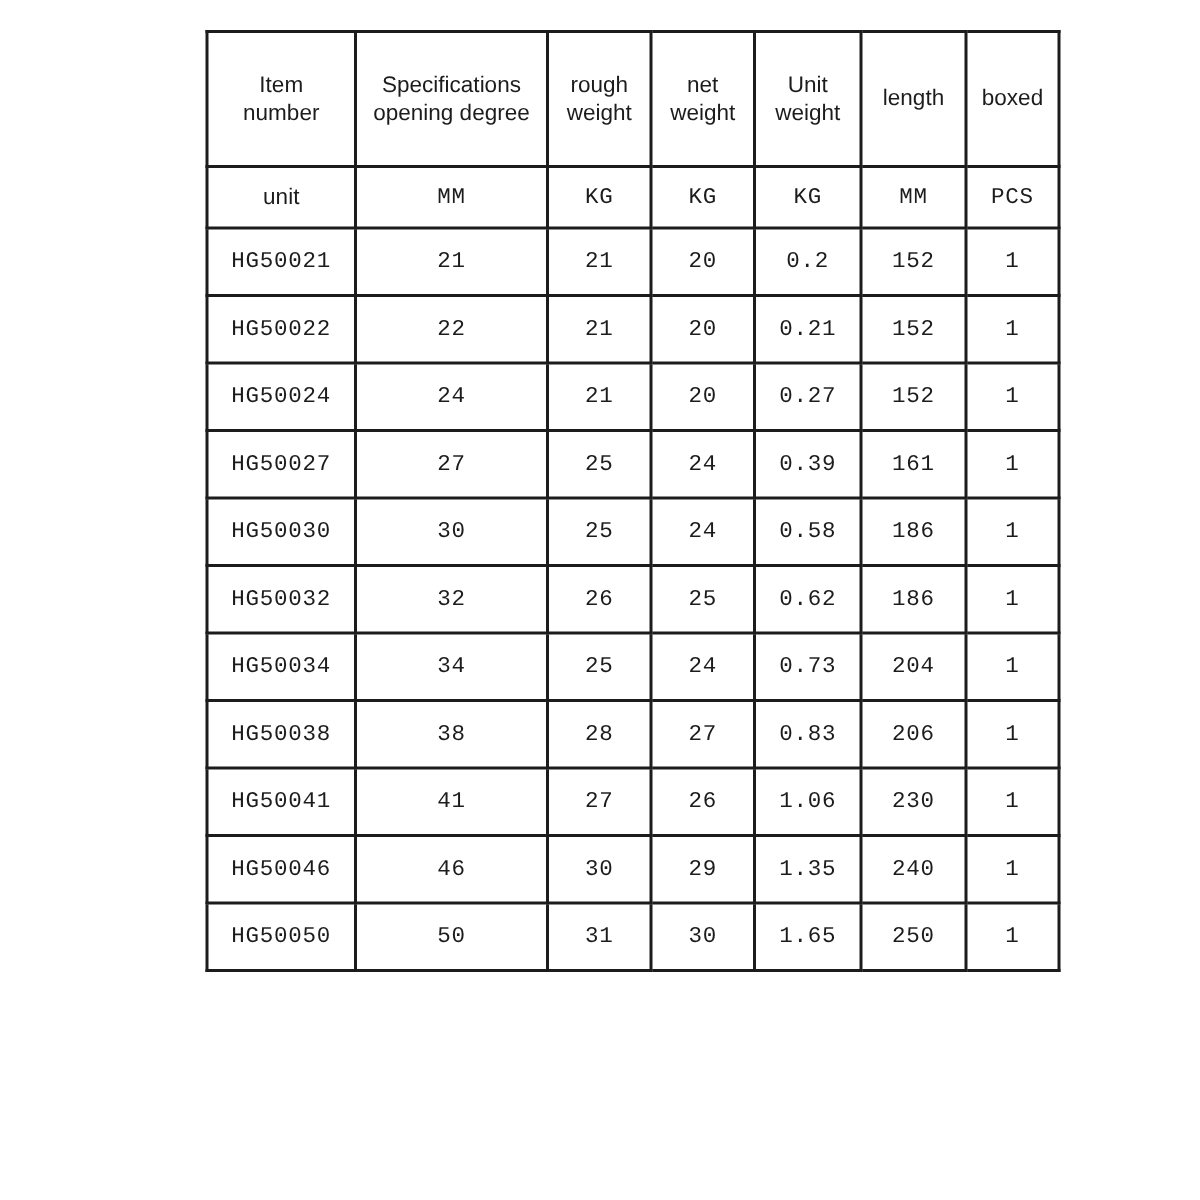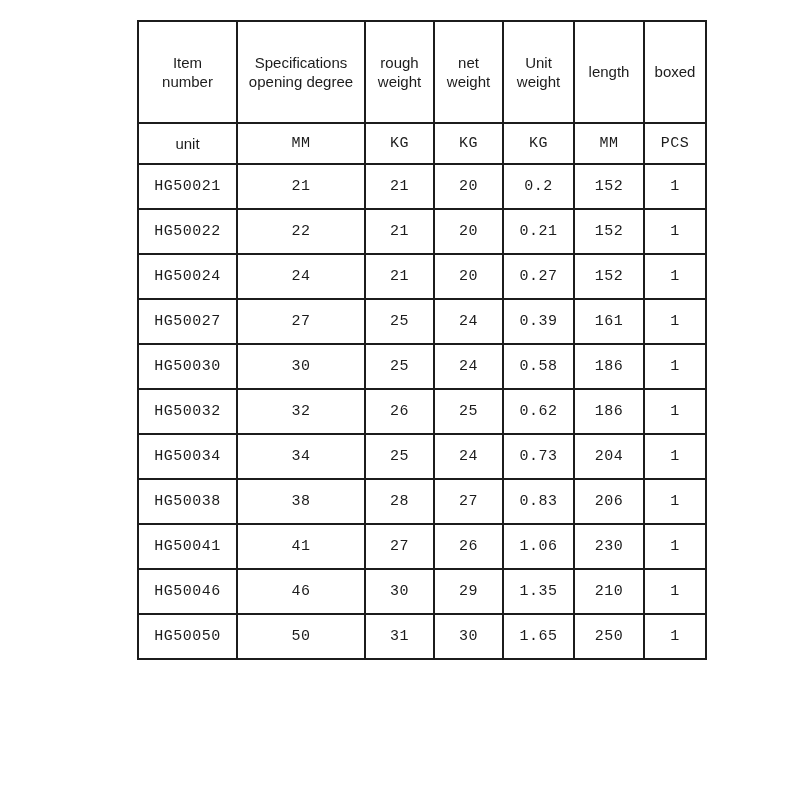--- a/index.html
+++ b/index.html
@@ -23,21 +23,21 @@
     background: #ffffff;
   }
   th, td {
     border: 2px solid #1c1c1c;
     text-align: center;
     vertical-align: middle;
     padding: 0 2px;
     overflow: hidden;
   }
   thead tr.header-row {
-    height: 102px;
+    height: 90px;
   }
   thead tr.unit-row {
     height: 41px;
   }
   tbody tr {
     height: 45px;
   }
   th.hdr {
     font-family: "Liberation Sans", sans-serif;
     font-weight: normal;
@@ -176,21 +176,21 @@
           <td class="mono">1.06</td>
           <td class="mono">230</td>
           <td class="mono">1</td>
         </tr>
         <tr>
           <td class="mono">HG50046</td>
           <td class="mono">46</td>
           <td class="mono">30</td>
           <td class="mono">29</td>
           <td class="mono">1.35</td>
-          <td class="mono">210</td>
+          <td class="mono">240</td>
           <td class="mono">1</td>
         </tr>
         <tr>
           <td class="mono">HG50050</td>
           <td class="mono">50</td>
           <td class="mono">31</td>
           <td class="mono">30</td>
           <td class="mono">1.65</td>
           <td class="mono">250</td>
           <td class="mono">1</td>

